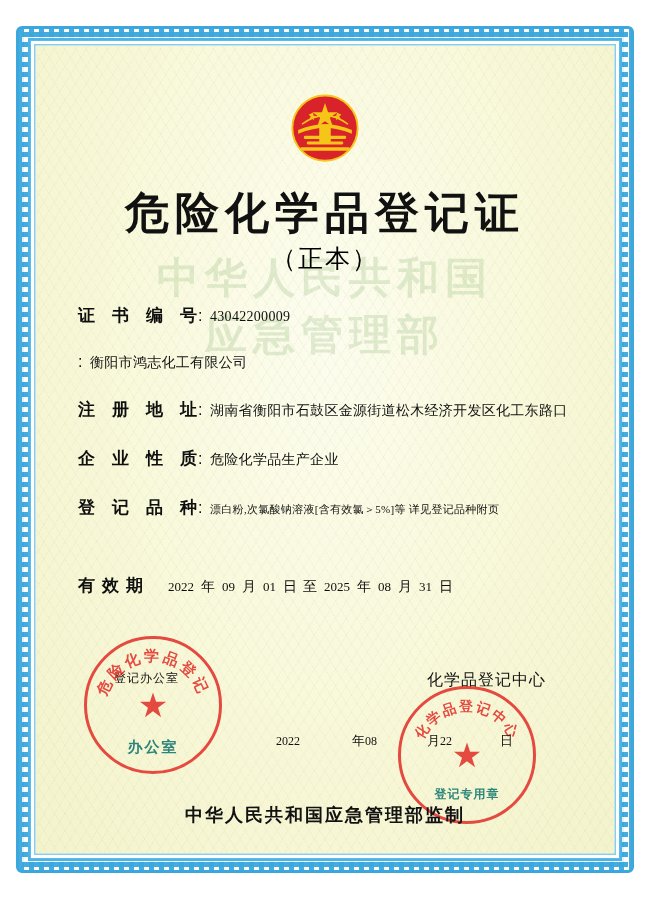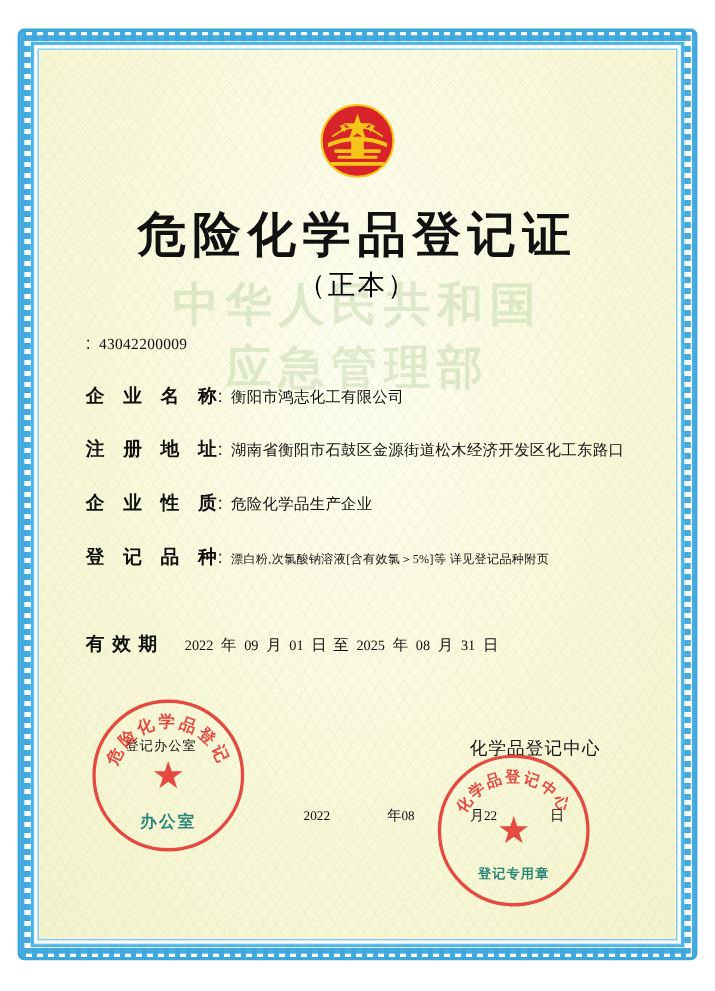--- a/index.html
+++ b/index.html
@@ -349,26 +349,26 @@
         </g>
       </svg>
     </div>
 
     <div class="title">危险化学品登记证</div>
     <div class="subtitle">（正本）</div>
 
     <div class="fields">
 
       <div class="field-row">
+        <div class="field-label">证书编号</div>
         <div class="field-colon">:</div>
         <div class="field-value">43042200009</div>
       </div>
 
       <div class="field-row">
-        <div class="field-label">企业名称</div>
         <div class="field-colon">:</div>
         <div class="field-value">衡阳市鸿志化工有限公司</div>
       </div>
 
       <div class="field-row">
         <div class="field-label">注册地址</div>
         <div class="field-colon">:</div>
         <div class="field-value">湖南省衡阳市石鼓区金源街道松木经济开发区化工东路口</div>
       </div>
 
@@ -441,15 +441,16 @@
         <span class="d-num">08</span>
         <span class="sp-b"></span>
         <span class="d-ch">月</span>
         <span class="d-num">22</span>
         <span class="sp-c"></span>
         <span class="d-ch">日</span>
       </div>
 
     </div>
 
+    <div class="footer">中华人民共和国应急管理部监制</div>
 
   </div>
 </div>
 
 </body></html>

